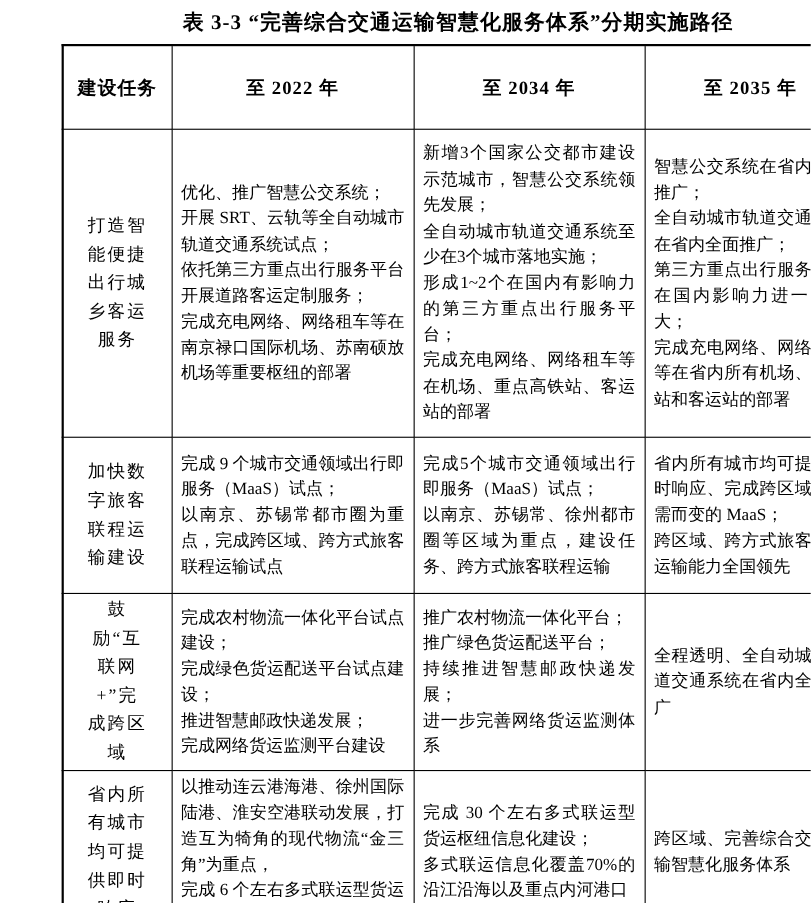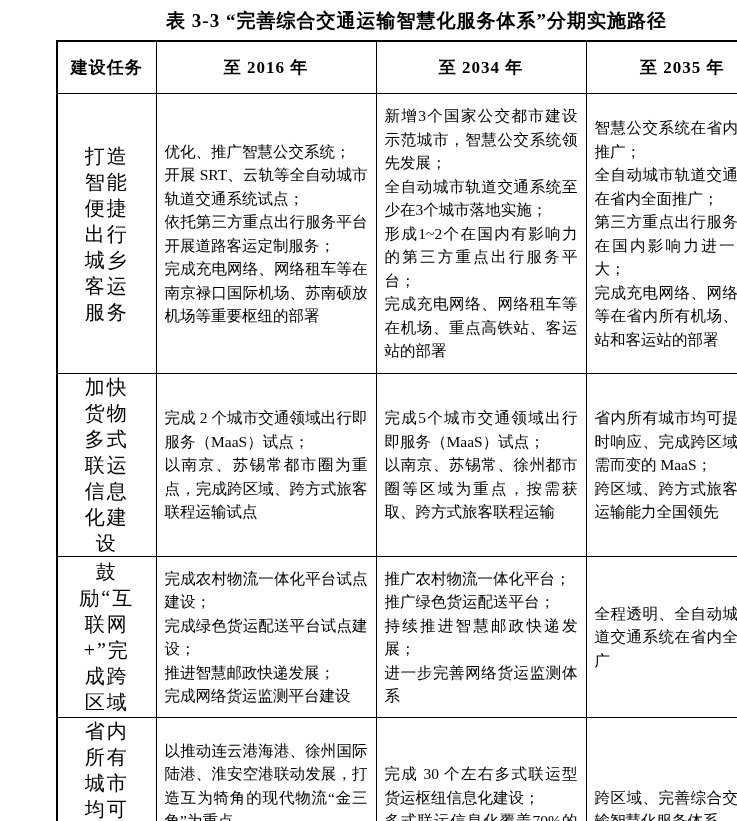--- a/index.html
+++ b/index.html
@@ -39,24 +39,24 @@
     border: 1px solid #000;
     vertical-align: middle;
     overflow: hidden;
   }
   th.hdr {
     height: 43px;
     font-size: 17px;
     font-weight: bold;
     text-align: center;
     letter-spacing: 1px;
-    padding: 4px 2px;
+    padding: 16px 2px;
   }
   td.task {
-    font-size: 20px;
+    font-size: 16px;
     line-height: 26px;
     letter-spacing: 2px;
     text-align: center;
     padding: 0 21px;
   }
   td.detail {
     font-size: 15.5px;
     line-height: 23.5px;
     text-align: justify;
     padding: 3px 8px;
@@ -77,21 +77,21 @@
   <table class="roadmap">
     <colgroup>
       <col style="width:99px">
       <col style="width:220px">
       <col style="width:210px">
       <col style="width:193px">
     </colgroup>
     <thead>
       <tr>
         <th class="hdr">建设任务</th>
-        <th class="hdr">至 2016 年</th>
+        <th class="hdr">至 2022 年</th>
         <th class="hdr">至 2034 年</th>
         <th class="hdr">至 2035 年</th>
       </tr>
     </thead>
     <tbody>
       <tr class="r1">
         <td class="task">打造智能便捷出行城乡客运服务</td>
         <td class="detail">优化、推广智慧公交系统；
 开展 SRT、云轨等全自动城市轨道交通系统试点；
 依托第三方重点出行服务平台开展道路客运定制服务；
@@ -99,25 +99,25 @@
         <td class="detail">新增3个国家公交都市建设示范城市，智慧公交系统领先发展；
 全自动城市轨道交通系统至少在3个城市落地实施；
 形成1~2个在国内有影响力的第三方重点出行服务平台；
 完成充电网络、网络租车等在机场、重点高铁站、客运站的部署</td>
         <td class="detail">智慧公交系统在省内全面推广；
 全自动城市轨道交通系统在省内全面推广；
 第三方重点出行服务平台在国内影响力进一步扩大；
 完成充电网络、网络租车等在省内所有机场、高铁站和客运站的部署</td>
       </tr>
       <tr class="r2">
-        <td class="task">加快货物多式联运信息化建设</td>
-        <td class="detail">完成 2 个城市交通领域出行即服务（MaaS）试点；
+        <td class="task">加快数字旅客联程运输建设</td>
+        <td class="detail">完成 9 个城市交通领域出行即服务（MaaS）试点；
 以南京、苏锡常都市圈为重点，完成跨区域、跨方式旅客联程运输试点</td>
         <td class="detail">完成5个城市交通领域出行即服务（MaaS）试点；
-以南京、苏锡常、徐州都市圈等区域为重点，按需获取、跨方式旅客联程运输</td>
+以南京、苏锡常、徐州都市圈等区域为重点，建设任务、跨方式旅客联程运输</td>
         <td class="detail">省内所有城市均可提供即时响应、完成跨区域、随需而变的 MaaS；
 跨区域、跨方式旅客联程运输能力全国领先</td>
       </tr>
       <tr class="r3">
         <td class="task">鼓励“互联网+”完成跨区域</td>
         <td class="detail">完成农村物流一体化平台试点建设；
 完成绿色货运配送平台试点建设；
 推进智慧邮政快递发展；
 完成网络货运监测平台建设</td>
         <td class="detail">推广农村物流一体化平台；

